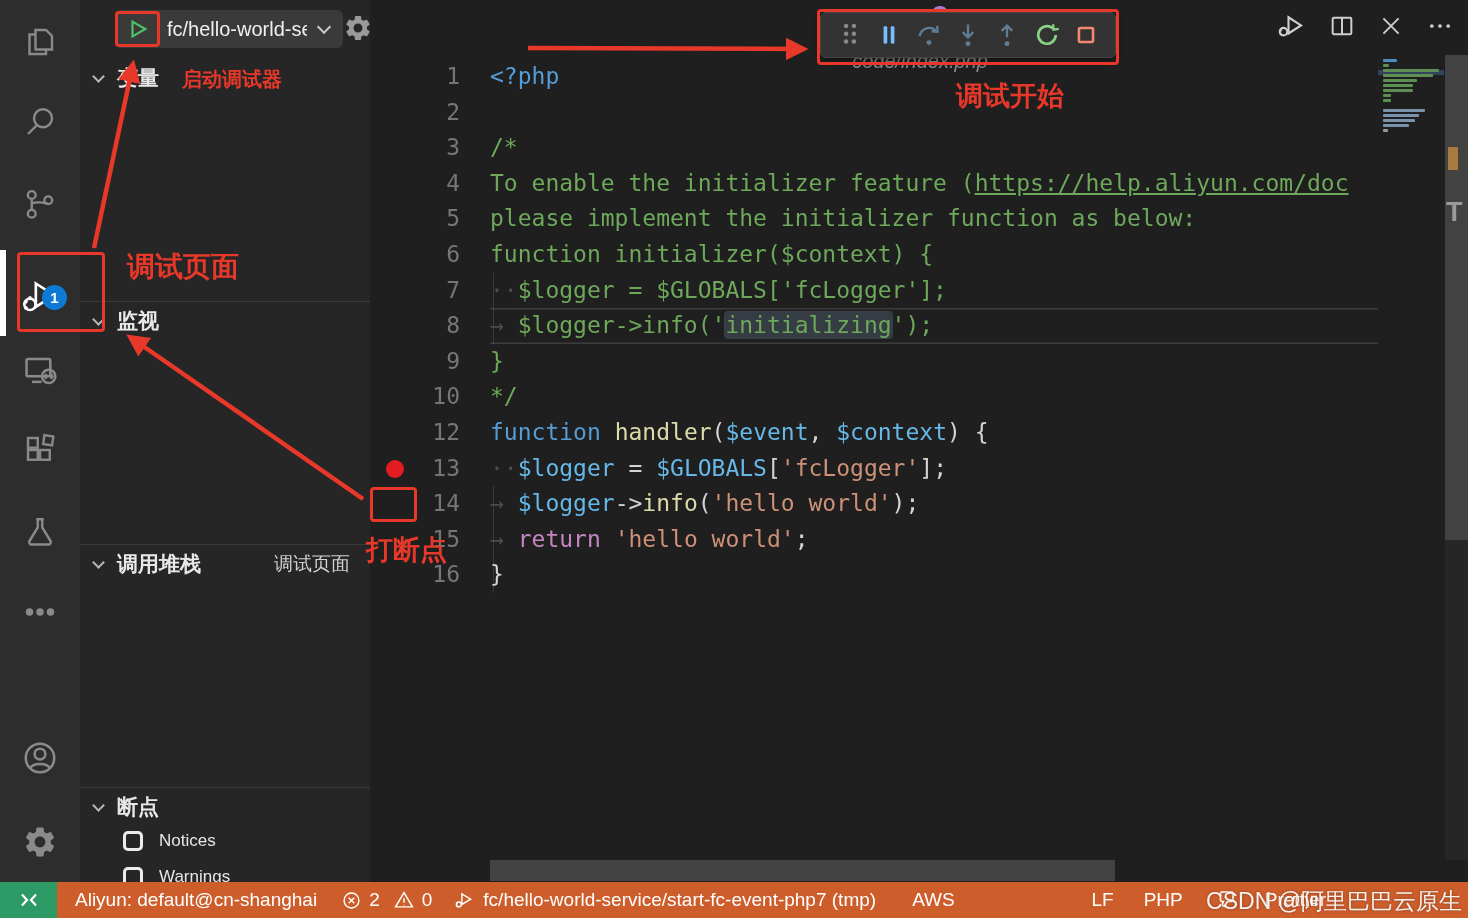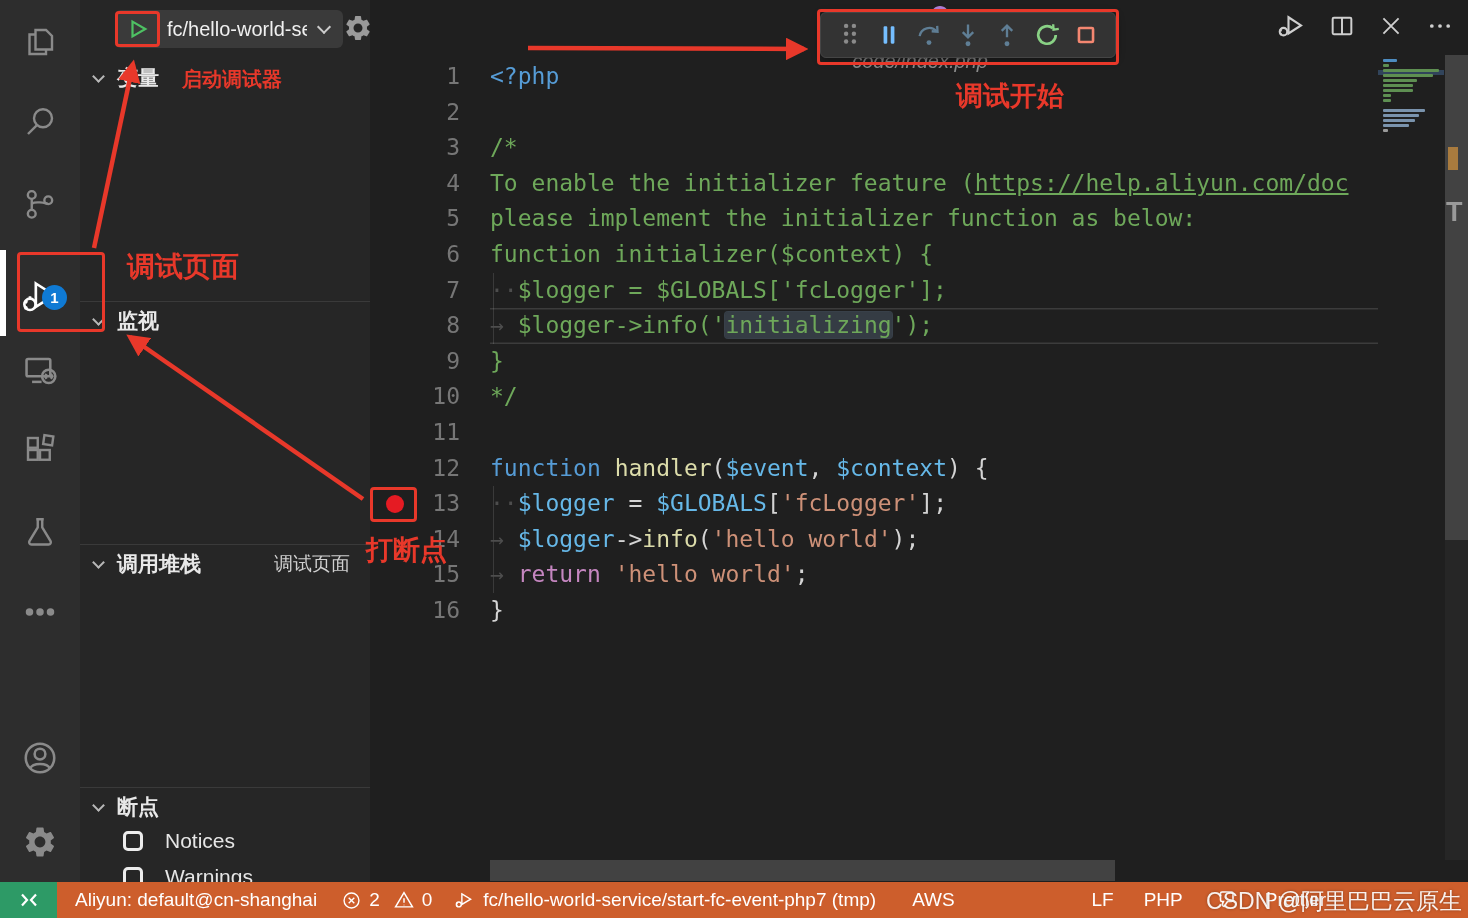--- a/index.html
+++ b/index.html
@@ -27,21 +27,21 @@
     transform:rotate(45deg); margin-left:12px; margin-top:-5px; }
   .hdr-gear { position:absolute; left:263px; top:13px; width:30px; height:30px; }
   .section-hdr { position:absolute; left:0; width:290px; height:36px; display:flex; align-items:center; }
   .chev { width:9px; height:9px; border-right:2px solid #b8b8b8; border-bottom:2px solid #b8b8b8;
     transform:rotate(45deg); margin-left:14px; margin-top:-4px; }
   .sec-label { color:#e8e8e8; font-size:21px; font-weight:bold; margin-left:14px; }
   .sec-status { margin-left:auto; margin-right:20px; color:#d0d0d0; font-size:19px; font-weight:normal; }
   .divider { position:absolute; left:0; width:290px; height:1px; background:#3a3a3a; }
   .bp-row { position:absolute; left:43px; width:240px; height:34px; display:flex; align-items:center; }
   .bp-box { width:20px; height:20px; border:3px solid #ececec; border-radius:5px; background:transparent; }
-  .bp-label { color:#e6e6e6; font-size:21px; margin-left:22px; }
+  .bp-label { color:#e6e6e6; font-size:17px; margin-left:16px; }
 
   
   .editor { position:absolute; left:370px; top:0; width:1098px; height:882px; background:#1f1f1f; overflow:hidden; }
   .tabbar { position:absolute; left:0; top:0; width:1098px; height:55px; display:flex; align-items:center;flex-direction:column; }
   .tab-title { color:#ffffff; font-size:22px; font-style:italic; margin-left:12px; }
   .tab-desc  { color:#8a8a8a; font-size:20px; font-style:italic; margin-left:2px; }
   .tab-icons { position:absolute; right:14px; top:0; height:55px; display:flex; align-items:center; gap:22px; }
   .tab-icons svg { stroke:#cfcfcf; fill:none; stroke-width:1.7; }
 
   .code { position:absolute; left:0; top:59px; width:1098px; }
@@ -315,21 +315,20 @@
         <div class="cline"><div class="gut"><span>1</span></div><div class="ctext"><span class="t-tag">&lt;?php</span></div></div>
         <div class="cline"><div class="gut"><span>2</span></div><div class="ctext"></div></div>
         <div class="cline"><div class="gut"><span>3</span></div><div class="ctext"><span class="t-cmt">/*</span></div></div>
         <div class="cline"><div class="gut"><span>4</span></div><div class="ctext"><span class="t-cmt">To enable the initializer feature (</span><span class="t-url">https://help.aliyun.com/doc</span></div></div>
         <div class="cline"><div class="gut"><span>5</span></div><div class="ctext"><span class="t-cmt">please implement the initializer function as below:</span></div></div>
         <div class="cline"><div class="gut"><span>6</span></div><div class="ctext"><span class="t-cmt">function initializer($context) {</span></div></div>
         <div class="cline"><div class="gut"><span>7</span></div><div class="ctext"><span class="t-ws">··</span><span class="t-cmt">$logger = $GLOBALS['fcLogger'];</span></div></div>
         <div class="cline cur"><div class="gut"><span>8</span></div><div class="ctext"><span class="t-ws">→ </span><span class="t-cmt">$logger-&gt;info('</span><span class="t-cmt t-hl">initializing</span><span class="t-cmt">');</span></div></div>
         <div class="cline"><div class="gut"><span>9</span></div><div class="ctext"><span class="t-cmt">}</span></div></div>
         <div class="cline"><div class="gut"><span>10</span></div><div class="ctext"><span class="t-cmt">*/</span></div></div>
-        <div class="cline"><div class="gut"><span>11</span></div><div class="ctext"></div></div>
         <div class="cline"><div class="gut"><span>12</span></div><div class="ctext"><span class="t-kw">function</span><span class="t-pun"> </span><span class="t-fn">handler</span><span class="t-pun">(</span><span class="t-var">$event</span><span class="t-pun">, </span><span class="t-var">$context</span><span class="t-pun">) {</span></div></div>
         <div class="cline"><div class="gut"><span class="bp-dot"></span><span>13</span></div><div class="ctext"><span class="t-ws">··</span><span class="t-var">$logger</span><span class="t-pun"> = </span><span class="t-var">$GLOBALS</span><span class="t-pun">[</span><span class="t-str">'fcLogger'</span><span class="t-pun">];</span></div></div>
         <div class="cline"><div class="gut"><span>14</span></div><div class="ctext"><span class="t-ws">→ </span><span class="t-var">$logger</span><span class="t-pun">-&gt;</span><span class="t-fn">info</span><span class="t-pun">(</span><span class="t-str">'hello world'</span><span class="t-pun">);</span></div></div>
         <div class="cline"><div class="gut"><span>15</span></div><div class="ctext"><span class="t-ws">→ </span><span class="t-ret">return</span><span class="t-pun"> </span><span class="t-str">'hello world'</span><span class="t-pun">;</span></div></div>
         <div class="cline"><div class="gut"><span>16</span></div><div class="ctext"><span class="t-pun">}</span></div></div>
       </div>
 
     <div class="minimap">
       <div class="mm-strip"></div>
       <div class="mm-row" style="width:14px;background:#4d8cc0;margin-top:4px;"></div>

